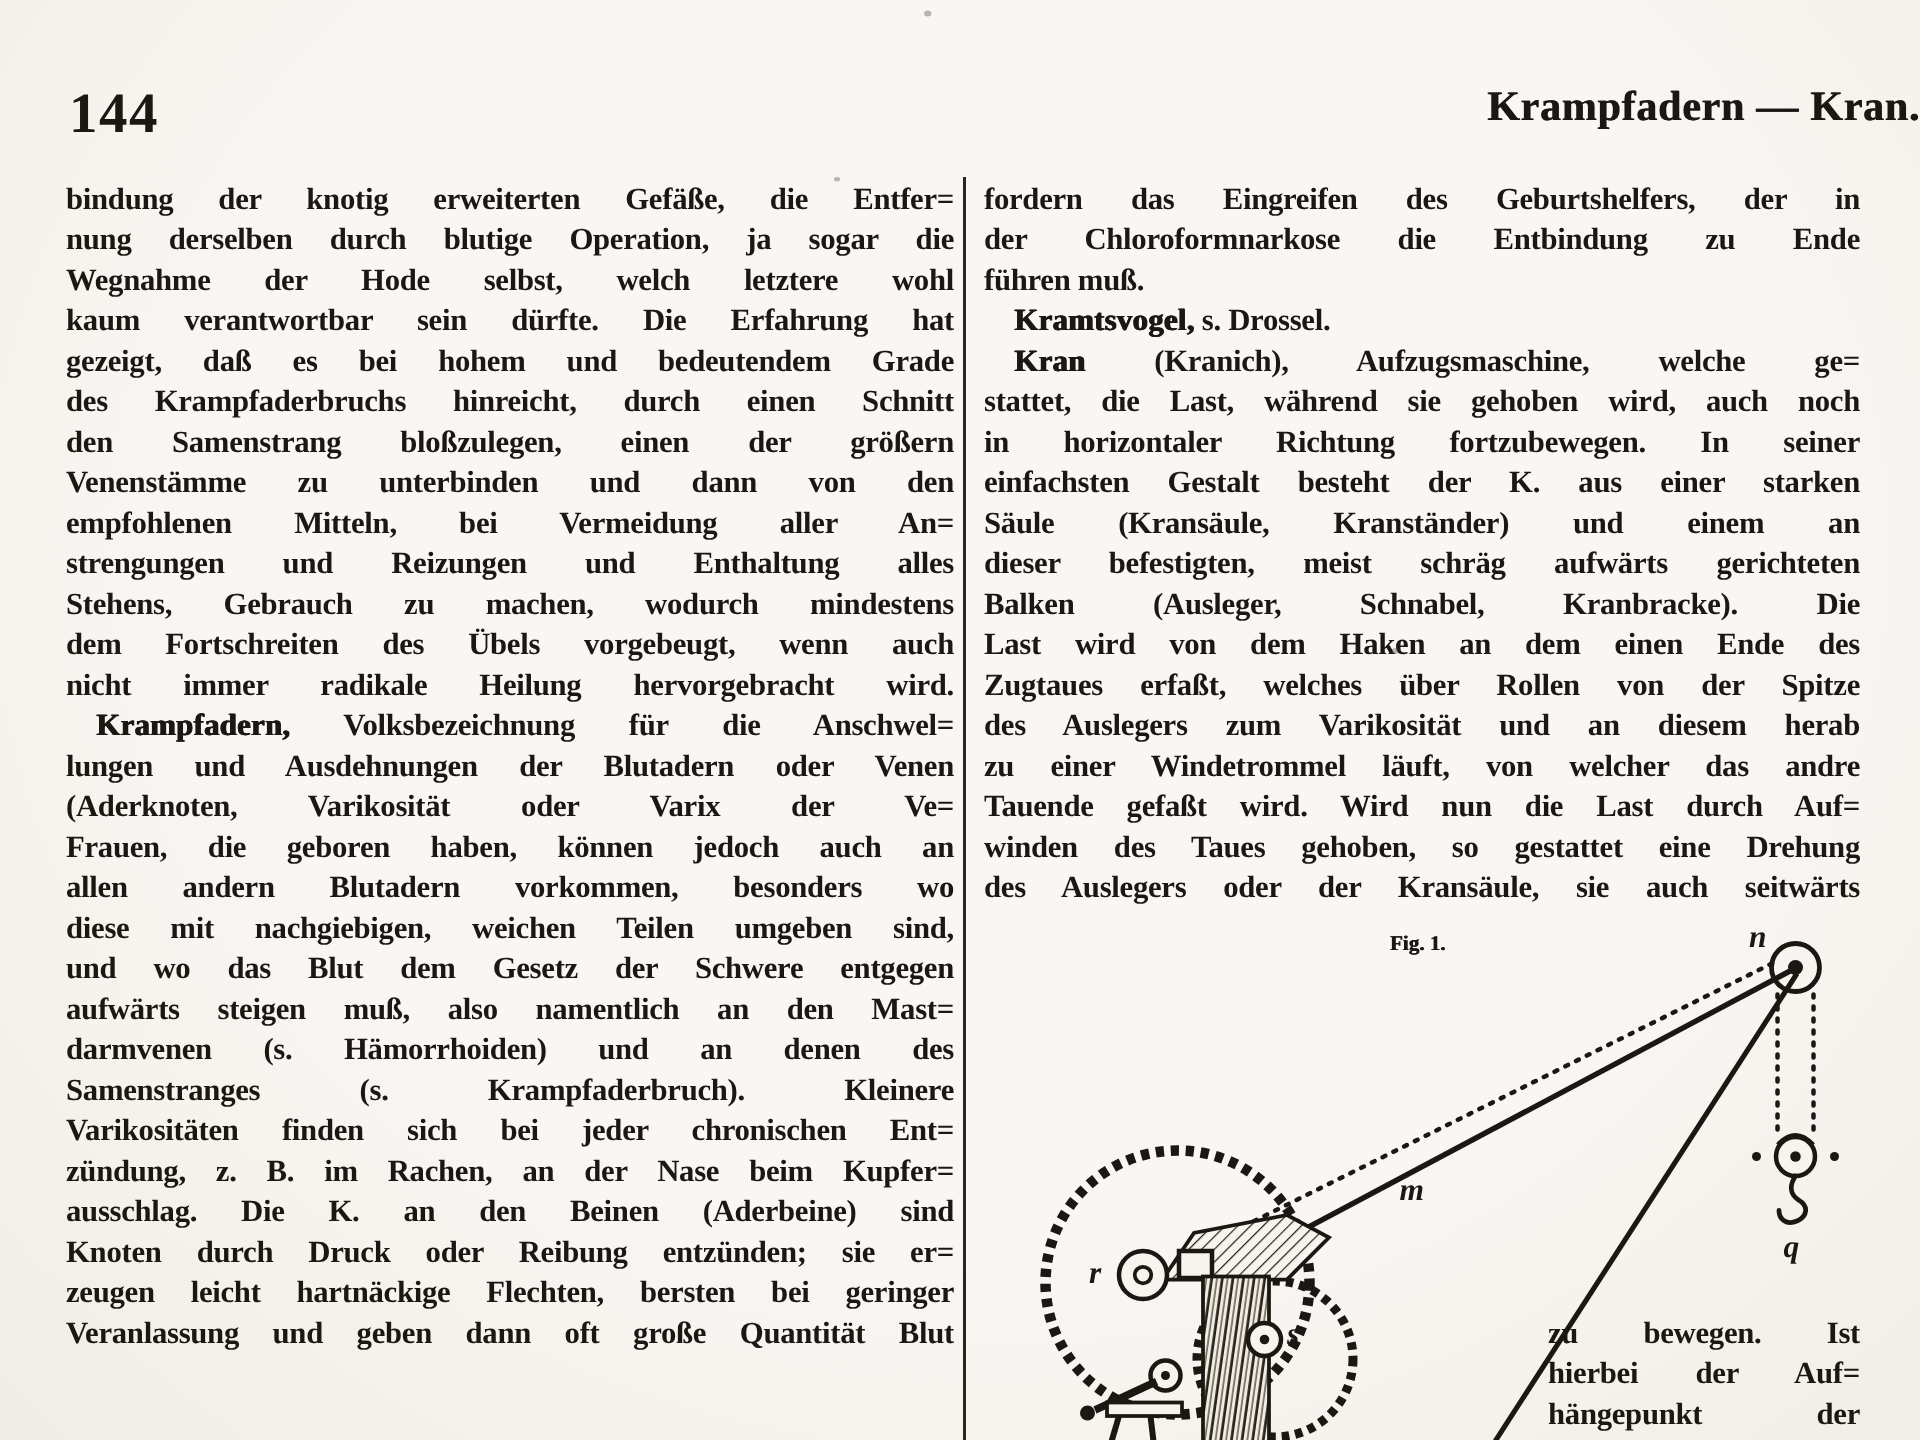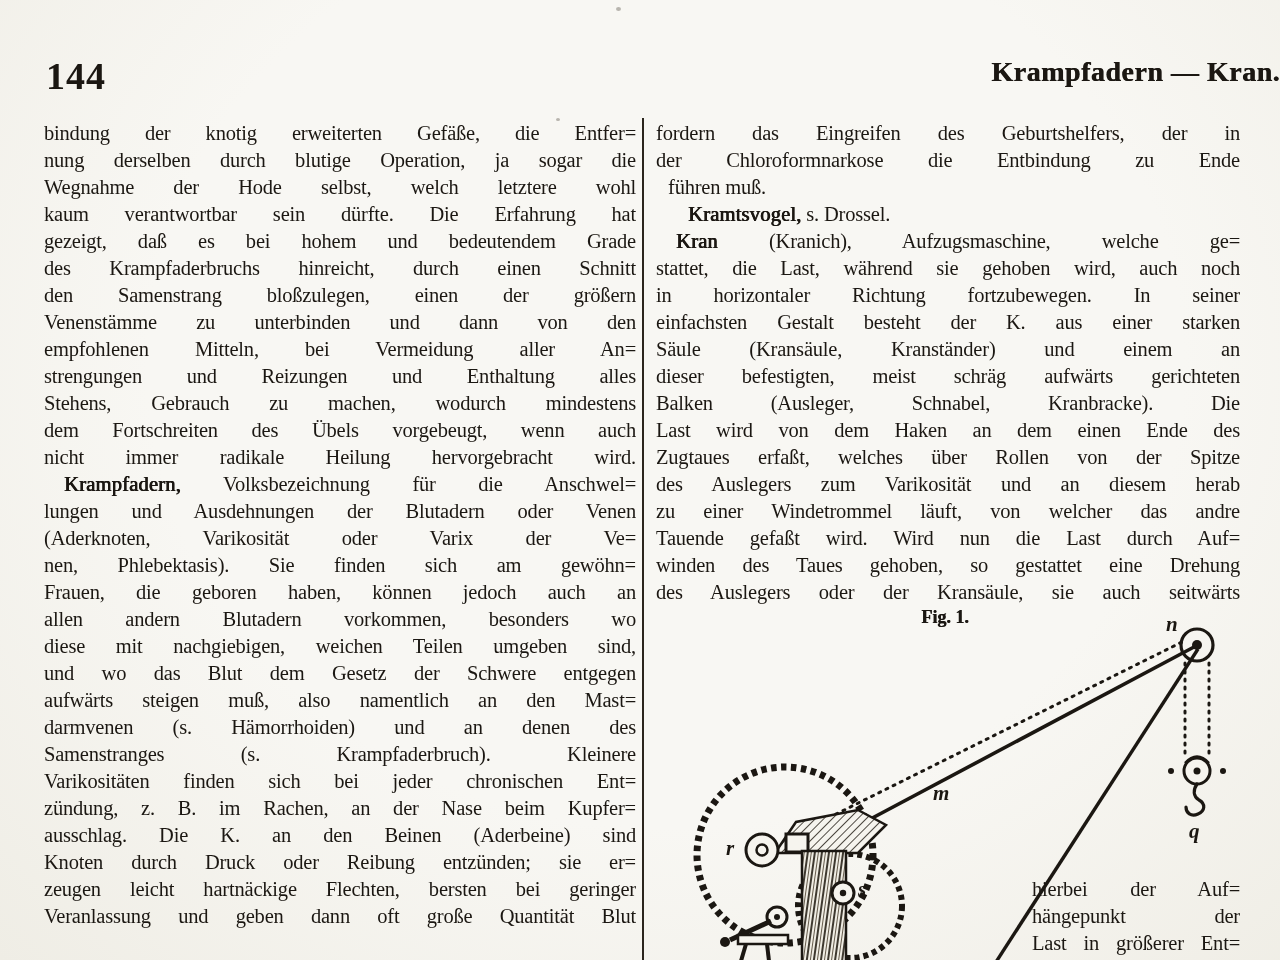--- a/index.html
+++ b/index.html
@@ -17,37 +17,37 @@
     left:0;top:56px;width:1280px;text-align:right;
     font-size:28px;font-weight:bold;letter-spacing:0.5px;
     text-shadow:0.5px 0 0 currentColor;
   }
   .col{position:absolute;top:120px;}
   #col-left{left:44px;width:592px;}
   #col-right{left:656px;width:584px;}
   #wrap-block{left:1032px;top:876px;width:208px;position:absolute;}
   .line{
     font-size:20.5px;line-height:27px;height:27px;
-    font-weight:normal;letter-spacing:-0.2px;
+    font-weight:bold;letter-spacing:-0.2px;
     text-align:justify;text-align-last:justify;
     overflow:visible;white-space:nowrap;
   }
   .line.j{white-space:normal;overflow:hidden;}
-  .line.short{text-align-last:left;margin-left:12px;}
+  .line.short{text-align-last:left;}
   .line.indent{text-indent:20px;}
   .headword{
     text-shadow:0.7px 0 0 currentColor, 0 0.3px 0 currentColor;
     letter-spacing:0.2px;
   }
   #divider{
     left:642px;top:118px;width:2px;height:842px;background:#2b251d;
   }
   #fig-caption{
-    left:870px;top:607px;width:150px;text-align:center;
-    font-size:18px;font-weight:bold;
+    left:870px;top:622px;width:150px;text-align:center;
+    font-size:14px;font-weight:bold;
     text-shadow:0.5px 0 0 currentColor;
   }
   #crane-figure{left:650px;top:610px;}
   .speck{background:#6b645a;border-radius:50%;opacity:.45;}
   svg text{
     font-family:"Liberation Serif",serif;font-style:italic;font-weight:bold;
     font-size:21px;fill:#1b1712;
   }
 </style>
 </head>
@@ -66,21 +66,20 @@
     <div class="line j">den Samenstrang bloßzulegen, einen der größern</div>
     <div class="line j">Venenstämme zu unterbinden und dann von den</div>
     <div class="line j">empfohlenen Mitteln, bei Vermeidung aller An=</div>
     <div class="line j">strengungen und Reizungen und Enthaltung alles</div>
     <div class="line j">Stehens, Gebrauch zu machen, wodurch mindestens</div>
     <div class="line j">dem Fortschreiten des Übels vorgebeugt, wenn auch</div>
     <div class="line j">nicht immer radikale Heilung hervorgebracht wird.</div>
     <div class="line j indent"><span class="headword">Krampfadern,</span> Volksbezeichnung für die Anschwel=</div>
     <div class="line j">lungen und Ausdehnungen der Blutadern oder Venen</div>
     <div class="line j">(Aderknoten, Varikosität oder Varix der Ve=</div>
-    <div class="line j">nen, Phlebektasis). Sie finden sich am gewöhn=</div>
     <div class="line j">Frauen, die geboren haben, können jedoch auch an</div>
     <div class="line j">allen andern Blutadern vorkommen, besonders wo</div>
     <div class="line j">diese mit nachgiebigen, weichen Teilen umgeben sind,</div>
     <div class="line j">und wo das Blut dem Gesetz der Schwere entgegen</div>
     <div class="line j">aufwärts steigen muß, also namentlich an den Mast=</div>
     <div class="line j">darmvenen (s. Hämorrhoiden) und an denen des</div>
     <div class="line j">Samenstranges (s. Krampfaderbruch). Kleinere</div>
     <div class="line j">Varikositäten finden sich bei jeder chronischen Ent=</div>
     <div class="line j">zündung, z. B. im Rachen, an der Nase beim Kupfer=</div>
     <div class="line j">ausschlag. Die K. an den Beinen (Aderbeine) sind</div>
@@ -106,20 +105,21 @@
     <div class="line j">Last wird von dem Haken an dem einen Ende des</div>
     <div class="line j">Zugtaues erfaßt, welches über Rollen von der Spitze</div>
     <div class="line j">des Auslegers zum Varikosität und an diesem herab</div>
     <div class="line j">zu einer Windetrommel läuft, von welcher das andre</div>
     <div class="line j">Tauende gefaßt wird. Wird nun die Last durch Auf=</div>
     <div class="line j">winden des Taues gehoben, so gestattet eine Drehung</div>
     <div class="line j">des Auslegers oder der Kransäule, sie auch seitwärts</div>
   </div>
 
 <div id="wrap-block">
+    <div class="line j">zu bewegen. Ist</div>
     <div class="line j">hierbei der Auf=</div>
     <div class="line j">hängepunkt der</div>
     <div class="line j">Last in größerer Ent=</div>
   </div>
 
 <div class="abs" id="fig-caption">Fig. 1.</div>
 
 <div class="abs speck" style="left:616px;top:7px;width:5px;height:4px;"></div>
 <div class="abs speck" style="left:556px;top:118px;width:4px;height:3px;"></div>
 <div class="abs speck" style="left:928px;top:432px;width:4px;height:4px;"></div>

